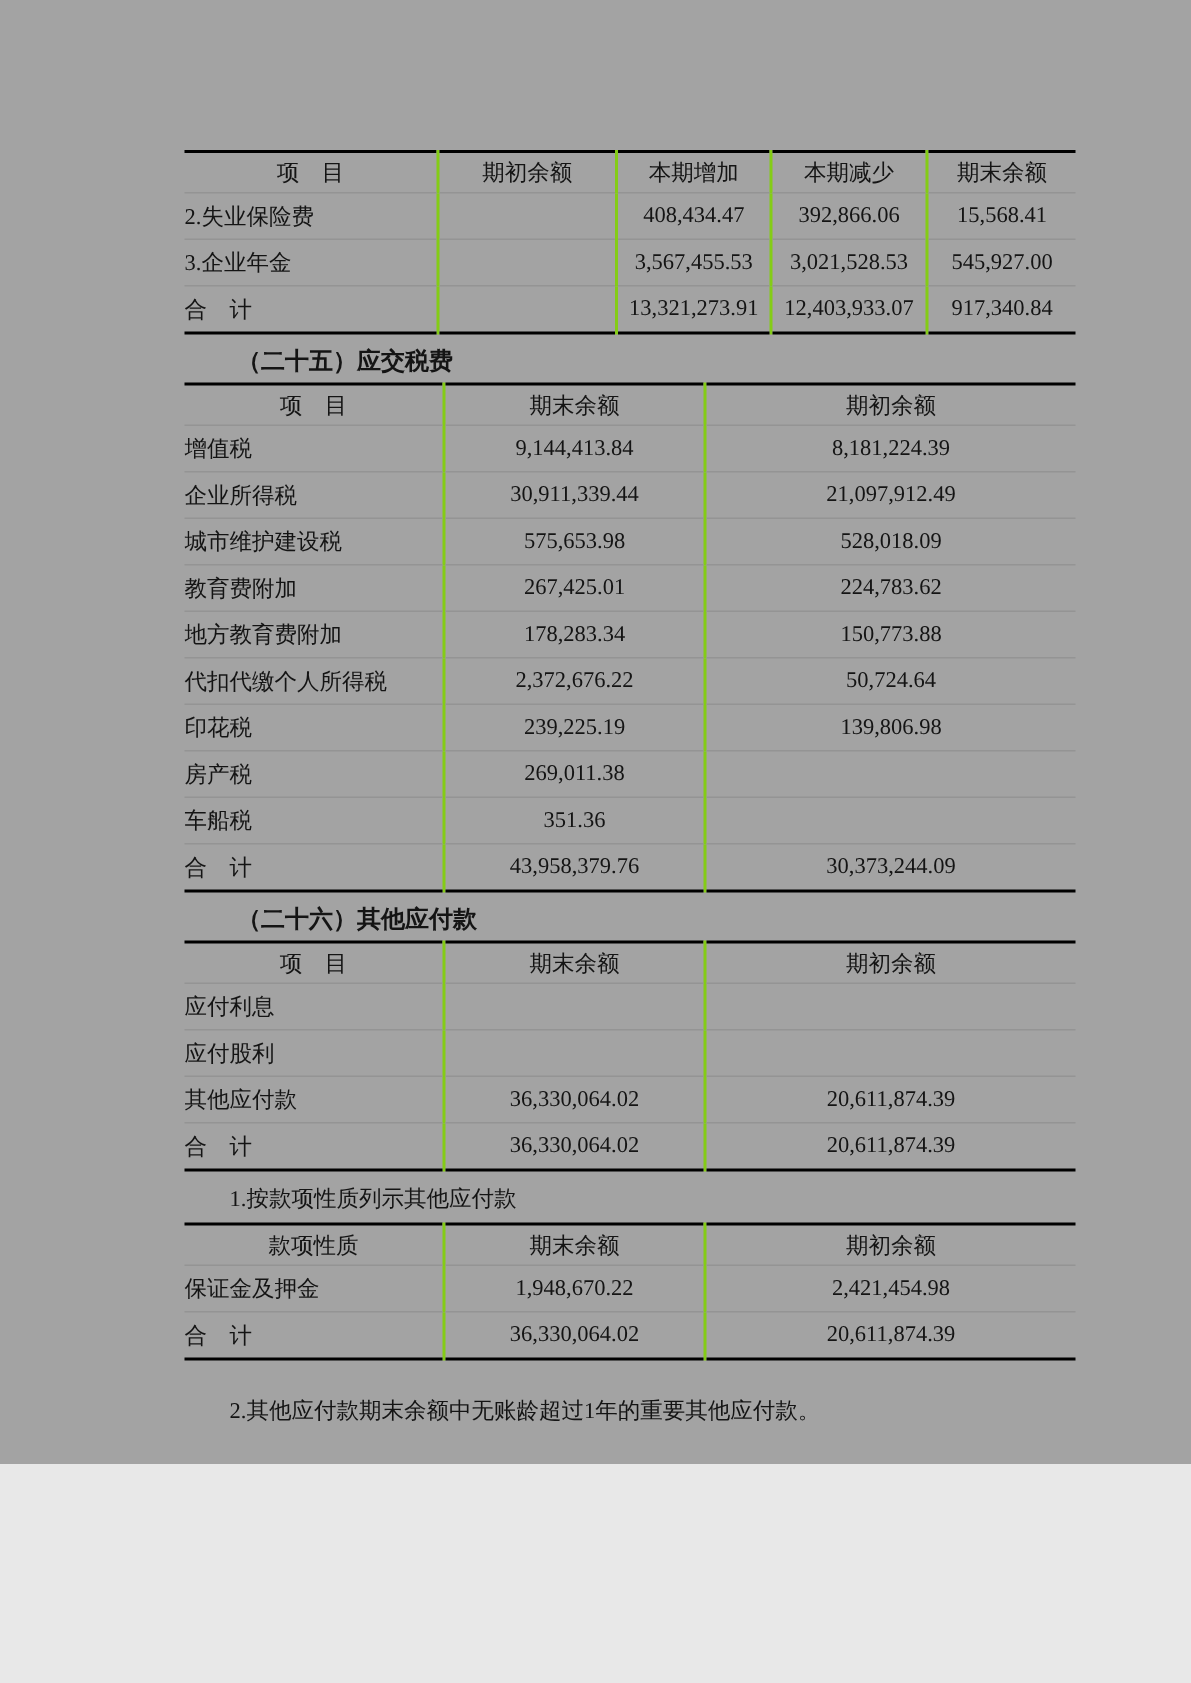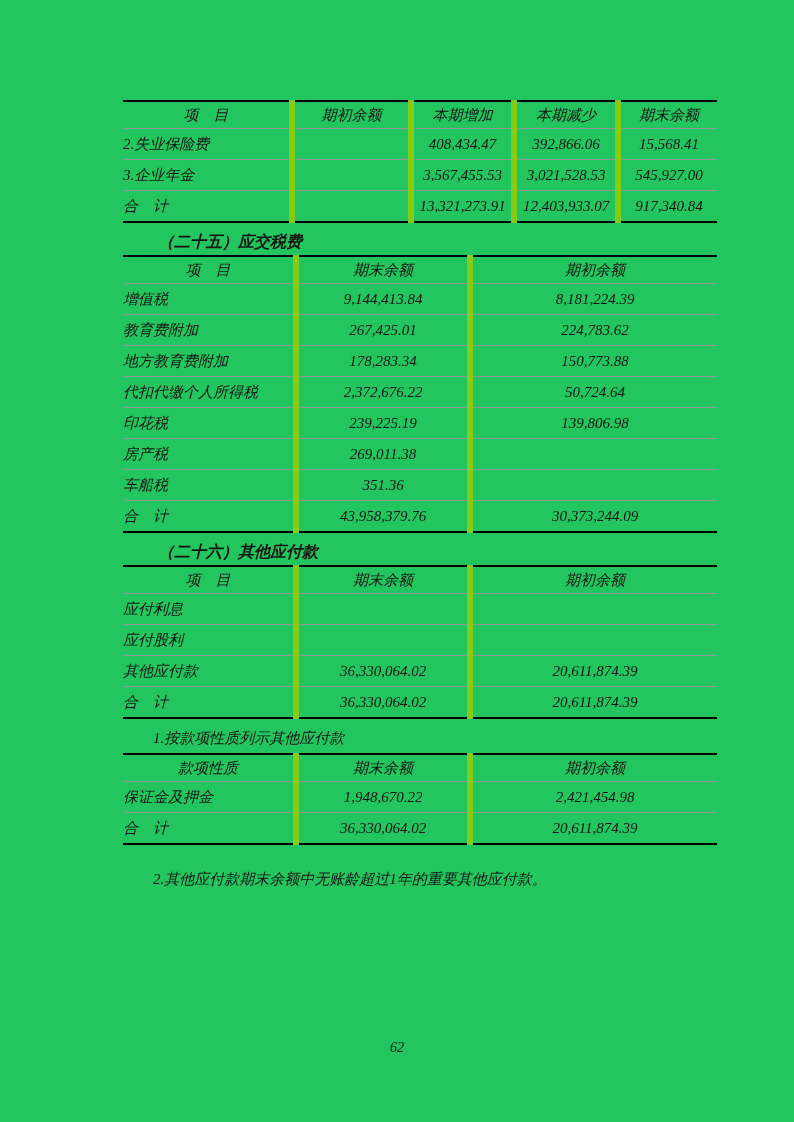--- a/index.html
+++ b/index.html
@@ -1,38 +1,38 @@
 <!DOCTYPE html>
 <html><head>
 <meta charset="utf-8">
 <style>
   html,body{margin:0;padding:0;}
   body{
     width:794px;height:1122px;background:#e8e8e8;
     font-family:"Liberation Serif","DejaVu Serif",serif;color:#141414;
   }
   .page{
-    position:relative;width:794px;height:1122px;background:#22c55e;overflow:hidden;font-style:italic;
+    position:relative;width:794px;height:976px;background:#a3a3a3;overflow:hidden;
   }
   .content{
     position:absolute;left:123px;top:100px;width:594px;
   }
   table.fin{
     border-collapse:collapse;table-layout:fixed;width:594px;
     border-top:2.5px solid #000;border-bottom:2.5px solid #000;
     font-size:15px;
   }
   table.fin th{
     font-weight:normal;text-align:center;height:26px;padding:0;
     white-space:nowrap;overflow:hidden;
   }
   table.fin td{
     height:30px;padding:0;white-space:nowrap;overflow:hidden;
   }
-  table.fin th + th, table.fin td + td{border-left:6px solid #84cc16;}
+  table.fin th + th, table.fin td + td{border-left:2px solid #84cc16;}
   table.fin tbody td{border-top:1px solid #949494;}
   td.left{text-align:left;padding-left:9px;}
   td.right{text-align:center;padding-right:10px;}
   td.center{text-align:left;}
   .sec-heading{
     margin:9px 0 4px 35px;font-size:16px;font-weight:bold;line-height:19px;
   }
   .para{
     margin:11px 0 6px 30px;font-size:15px;line-height:17px;
   }
@@ -105,20 +105,30 @@
             <th>期初余额</th>
           </tr>
         </thead>
         <tbody>
           <tr>
             <td class="left">增值税</td>
             <td class="right">9,144,413.84</td>
             <td class="right">8,181,224.39</td>
           </tr>
           <tr>
+            <td class="left">企业所得税</td>
+            <td class="right">30,911,339.44</td>
+            <td class="right">21,097,912.49</td>
+          </tr>
+          <tr>
+            <td class="left">城市维护建设税</td>
+            <td class="right">575,653.98</td>
+            <td class="right">528,018.09</td>
+          </tr>
+          <tr>
             <td class="left">教育费附加</td>
             <td class="right">267,425.01</td>
             <td class="right">224,783.62</td>
           </tr>
           <tr>
             <td class="left">地方教育费附加</td>
             <td class="right">178,283.34</td>
             <td class="right">150,773.88</td>
           </tr>
           <tr>

